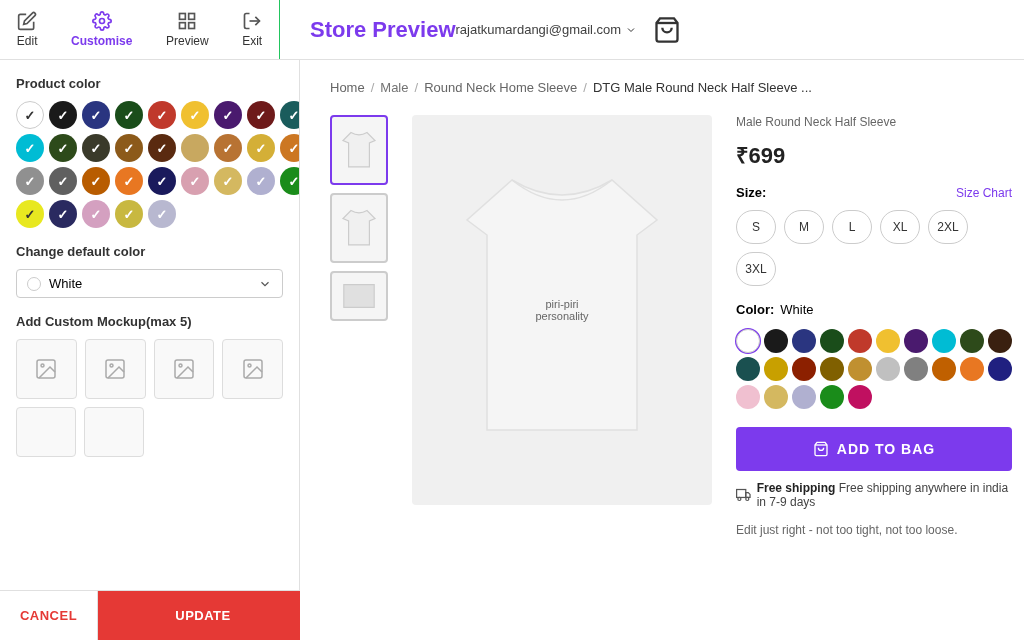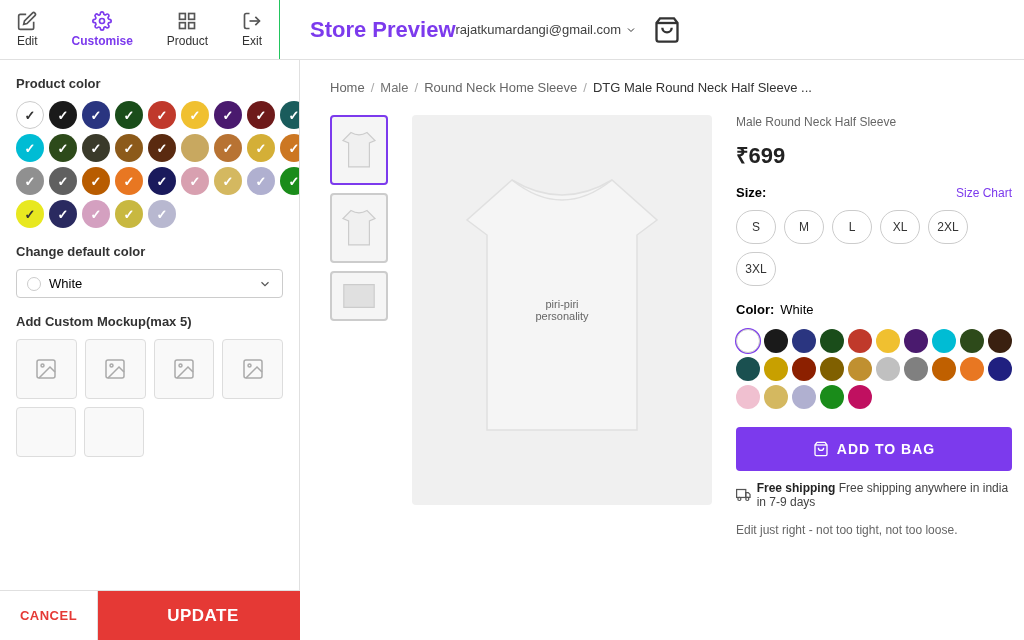--- a/index.html
+++ b/index.html
@@ -72,21 +72,21 @@
 
     .bottom-buttons {
       display: flex; gap: 0; border-top: 1px solid #e0e0e0; height: 50px;
       position: absolute; bottom: 0; left: 0; width: 300px;
     }
     .btn-cancel {
       flex: 1; background: #fff; color: #e53935; font-size: 13px; font-weight: bold;
       border: none; border-right: 1px solid #e0e0e0; cursor: pointer; letter-spacing: 0.5px;
     }
     .btn-update {
-      flex: 2; background: #e53935; color: #fff; font-size: 17px; font-weight: bold;
+      flex: 2; background: #e53935; color: #fff; font-size: 13px; font-weight: bold;
       border: none; cursor: pointer; letter-spacing: 0.5px; padding-left: 8px;
     }
 
     
     .store-area {
       flex: 1; overflow-y: auto; padding: 20px 30px; background: #fff;
     }
     .breadcrumb { font-size: 13px; color: #666; margin-bottom: 20px; display: flex; gap: 6px; align-items: center; }
     .breadcrumb .sep { color: #aaa; }
     .breadcrumb .current { color: #333; }
@@ -164,21 +164,21 @@
       </svg>
       <span style="color:#7c3aed">Customise</span>
     </div>
     <div class="nav-item">
       <svg viewBox="0 0 24 24" fill="none" stroke="#555" stroke-width="2">
         <rect x="3" y="3" width="7" height="7"></rect>
           <rect x="14" y="3" width="7" height="7"></rect>
           <rect x="14" y="14" width="7" height="7"></rect>
           <rect x="3" y="14" width="7" height="7"></rect>
       </svg>
-      <span>Product</span>
+      <span>Preview</span>
     </div>
     <div class="nav-item">
       <svg viewBox="0 0 24 24" fill="none" stroke="#555" stroke-width="2">
         <path d="M9 21H5a2 2 0 0 1-2-2V5a2 2 0 0 1 2-2h4"></path>
           <polyline points="16 17 21 12 16 7"></polyline>
           <line x1="21" y1="12" x2="9" y2="12"></line>
       </svg>
       <span>Exit</span>
     </div>
   </div>

